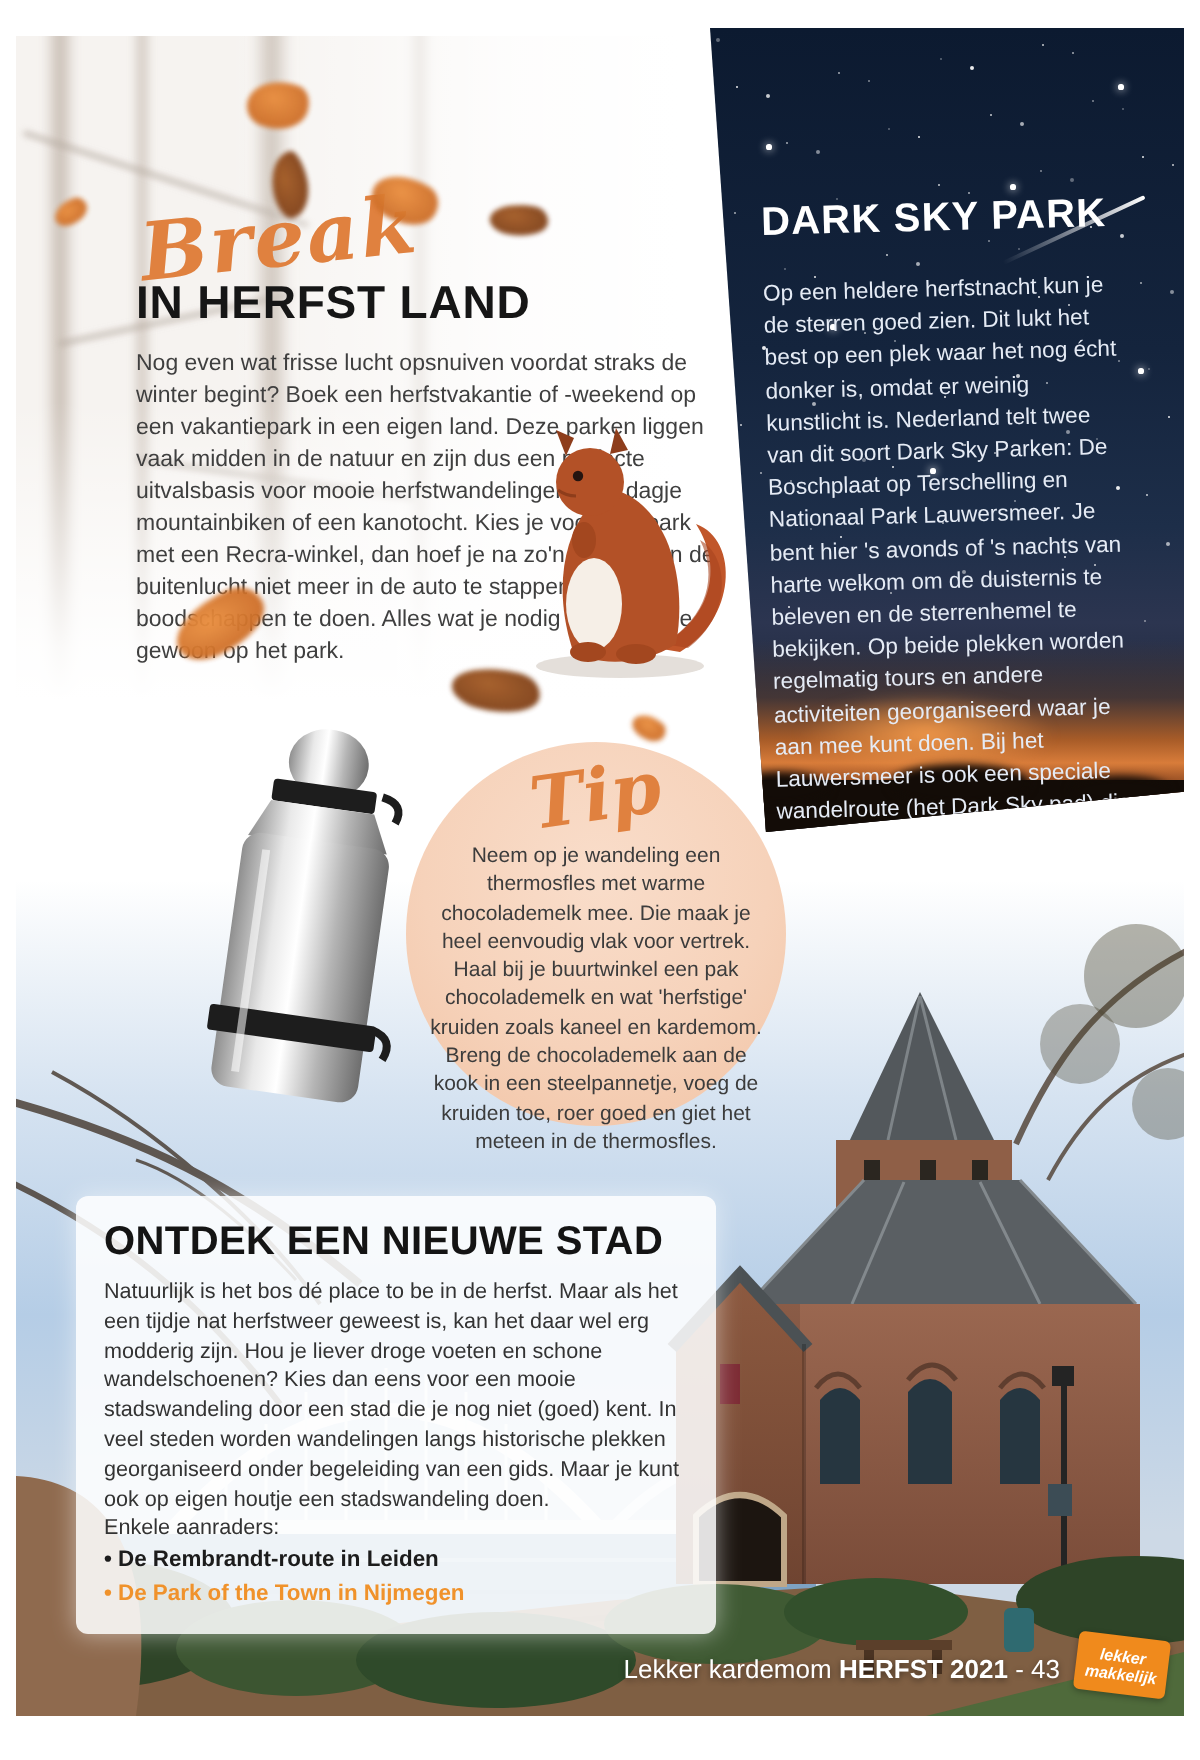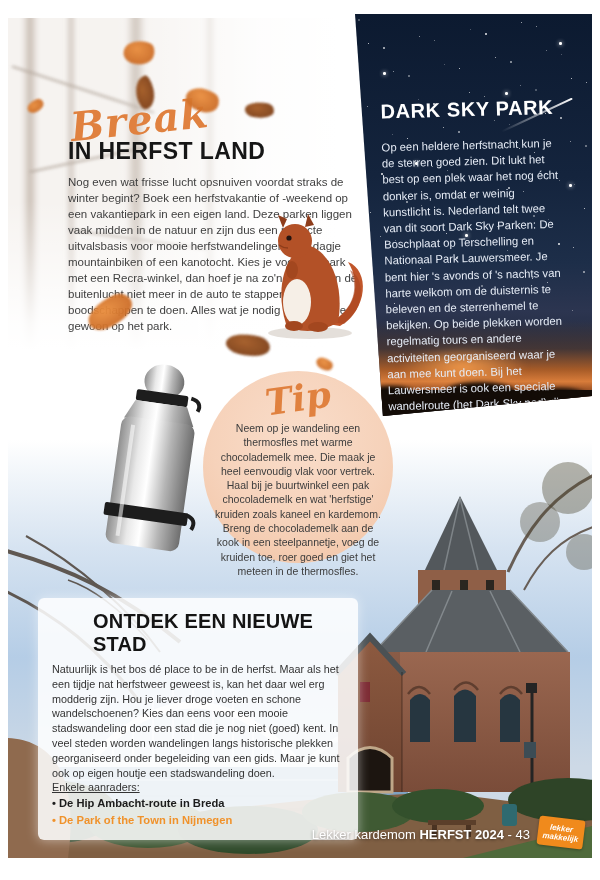--- a/index.html
+++ b/index.html
@@ -53,23 +53,23 @@
   
   .thermos{position:absolute;left:96px;top:358px;width:114px;height:210px;z-index:6;transform:rotate(8deg);}
 
   
   .city-photo{position:absolute;left:8px;top:440px;width:584px;height:418px;overflow:hidden;z-index:1;
      background:linear-gradient(180deg,#ffffff 0%,#f2f6fa 8%,#d6e3f1 26%,#b5cde6 52%,#c3d4e6 68%,#cdd9e6 78%);}
   .city-svg{position:absolute;left:0;top:0;}
 
   .city-card{position:absolute;left:30px;top:158px;width:292px;background:rgba(255,255,255,.87);border-radius:6px;
      padding:12px 14px 12px 14px;box-shadow:0 0 12px rgba(255,255,255,.5);}
-  .city-title{font-size:20px;font-weight:800;color:#141414;letter-spacing:.2px;margin-left:41px;}
+  .city-title{font-size:20px;font-weight:800;color:#141414;letter-spacing:.2px;}
   .city-body{margin-top:6px;font-size:10.8px;line-height:14.8px;color:#333;}
-  .city-intro{font-size:10.8px;line-height:15px;color:#333;text-decoration:underline;}
+  .city-intro{font-size:10.8px;line-height:15px;color:#333;}
   .route{font-size:11.2px;line-height:16.5px;font-weight:bold;color:#1c1c1c;}
   .route.hl{color:#f0922b;}
 
   .footer{position:absolute;right:62px;bottom:16px;font-size:13px;color:#ffffff;text-shadow:0 1px 3px rgba(0,0,0,.45);white-space:nowrap;}
   .footer b{font-weight:800;}
   .badge{position:absolute;right:8px;bottom:11px;width:46px;height:29px;background:#f08a1c;border-radius:3px;
      transform:rotate(7deg);color:#fff;font-size:8px;font-weight:bold;font-style:italic;line-height:9px;
      display:flex;flex-direction:column;align-items:center;justify-content:center;box-shadow:0 1px 3px rgba(0,0,0,.3);}
 </style>
 </head>
@@ -345,25 +345,25 @@
       </g>
       <rect x="494" y="364" width="15" height="22" rx="3" fill="#2f6a70"></rect>
       <path d="M0,298 C42,300 72,332 60,418 L0,418 Z" fill="#8f6a4e"></path>
     </svg>
 
     <div class="city-card">
       <div class="city-title">ONTDEK EEN NIEUWE STAD</div>
       <div class="city-body">Natuurlijk is het bos dé place to be in de herfst. Maar als het een tijdje nat herfstweer geweest is, kan het daar wel erg modderig zijn. Hou je liever droge voeten en schone wandelschoenen? Kies dan eens voor een mooie stadswandeling door een stad die je nog niet (goed) kent. In veel steden worden wandelingen langs historische plekken georganiseerd onder begeleiding van een gids. Maar je kunt ook op eigen houtje een stadswandeling doen.</div>
       <div class="city-intro">Enkele aanraders:</div>
       <div>
-          <div class="route">• De Hip Ambacht-route in Breda</div>
+          <div class="route">• De Rembrandt-route in Leiden</div>
           <div class="route hl">• De Park of the Town in Nijmegen</div>
         </div>
     </div>
 
-    <div class="footer"><span>Lekker kardemom </span><b>HERFST 2024</b><span> - 43</span></div>
+    <div class="footer"><span>Lekker kardemom </span><b>HERFST 2021</b><span> - 43</span></div>
     <div class="badge">
       <span>lekker</span>
       <span>makkelijk</span>
     </div>
   </div>
 
 </div>
 
 </body></html>

